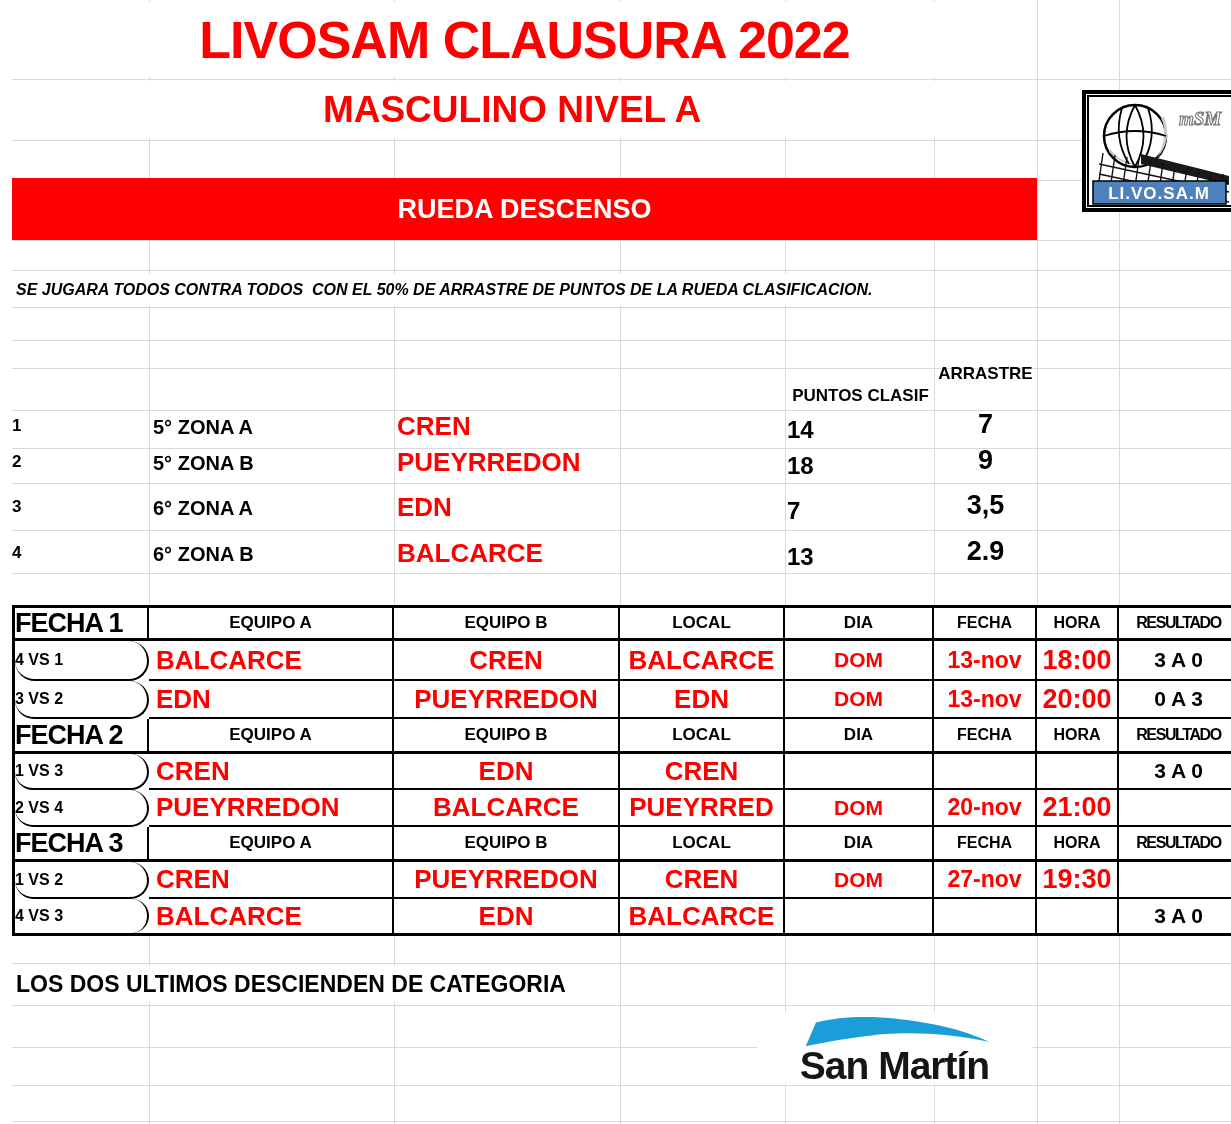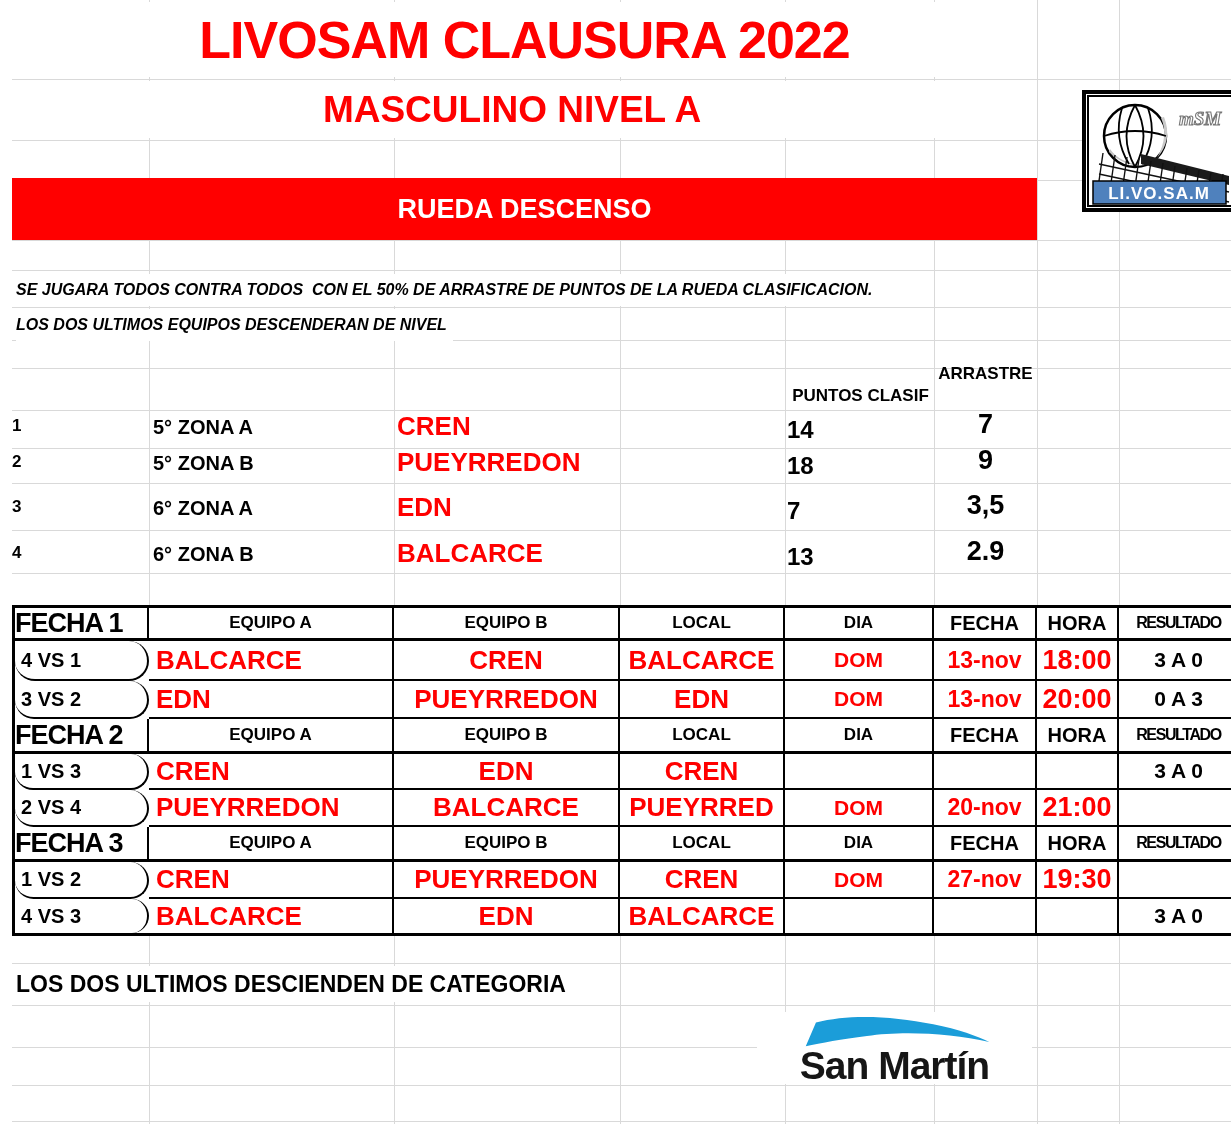--- a/index.html
+++ b/index.html
@@ -34,23 +34,23 @@
            display:grid;z-index:3;background:#fff;
            grid-template-columns:134px 245px 226px 165px 149px 103px 82px 1fr;
            grid-template-rows:33px 40px 38px 35px 36px 37px 35px 37px 34px;}
   .fixture>div{box-sizing:border-box;border-right:2px solid #000;border-bottom:2px solid #000;
                display:flex;align-items:center;justify-content:center;overflow:hidden;white-space:nowrap;}
   .fixture>div.x{border-right:none;}
   .fixture>div.b{border-bottom:none;}
   .hrow{border-bottom-width:3px !important;}
   .fh{justify-content:flex-start !important;padding-left:0;font-size:27px;letter-spacing:-1px;}
   .ch{font-size:17px;}
-  .chb{font-size:20px;}
+  .chb{font-size:16px;}
   .chr{font-size:16px;letter-spacing:-1.4px;}
-  .vs{justify-content:flex-start !important;padding-left:6px;font-size:20px;border-radius:20px;}
+  .vs{justify-content:flex-start !important;font-size:16px;border-radius:20px;}
   .ta{justify-content:flex-start !important;padding-left:7px;}
   .red{color:#ff0000;}
   .t26{font-size:26px;}
   .t21{font-size:21px;}
   .t23{font-size:23px;}
   .t27{font-size:27px;}
   .blk{font-size:21px;}
   
   .footnote{position:absolute;left:4px;top:966px;height:36px;display:flex;align-items:center;background:#fff;
             font-size:23px;z-index:3;padding-right:40px;}
@@ -141,21 +141,20 @@
           </g>
         </g>
 
         <rect x="4" y="81" width="133" height="23" fill="#4f81bd" stroke="#000" stroke-width="1.5"></rect>
         <text x="70" y="99" text-anchor="middle" font-size="17" font-weight="bold" fill="#fff" letter-spacing="1">LI.VO.SA.M</text>
       </svg>
     </div>
   </div>
 
   <div class="note note1">SE JUGARA TODOS CONTRA TODOS  CON EL 50% DE ARRASTRE DE PUNTOS DE LA RUEDA CLASIFICACION.</div>
-  <div class="note note2">LOS DOS ULTIMOS EQUIPOS DESCENDERAN DE NIVEL</div>
 
   <div class="st-head" style="left:775px;top:383px;width:147px;">PUNTOS CLASIF</div>
   <div class="st-head" style="left:922px;top:361px;width:103px;">ARRASTRE</div>
 
   <div class="st-row" style="top:416px;height:26px;">
     <span class="st-pos">1</span>
     <span class="st-zone">5° ZONA A</span>
     <span class="st-team" style="top:-5px;">CREN</span>
     <span class="st-pts">14</span>
     <span class="st-arr" style="top:-7px;">7</span>

